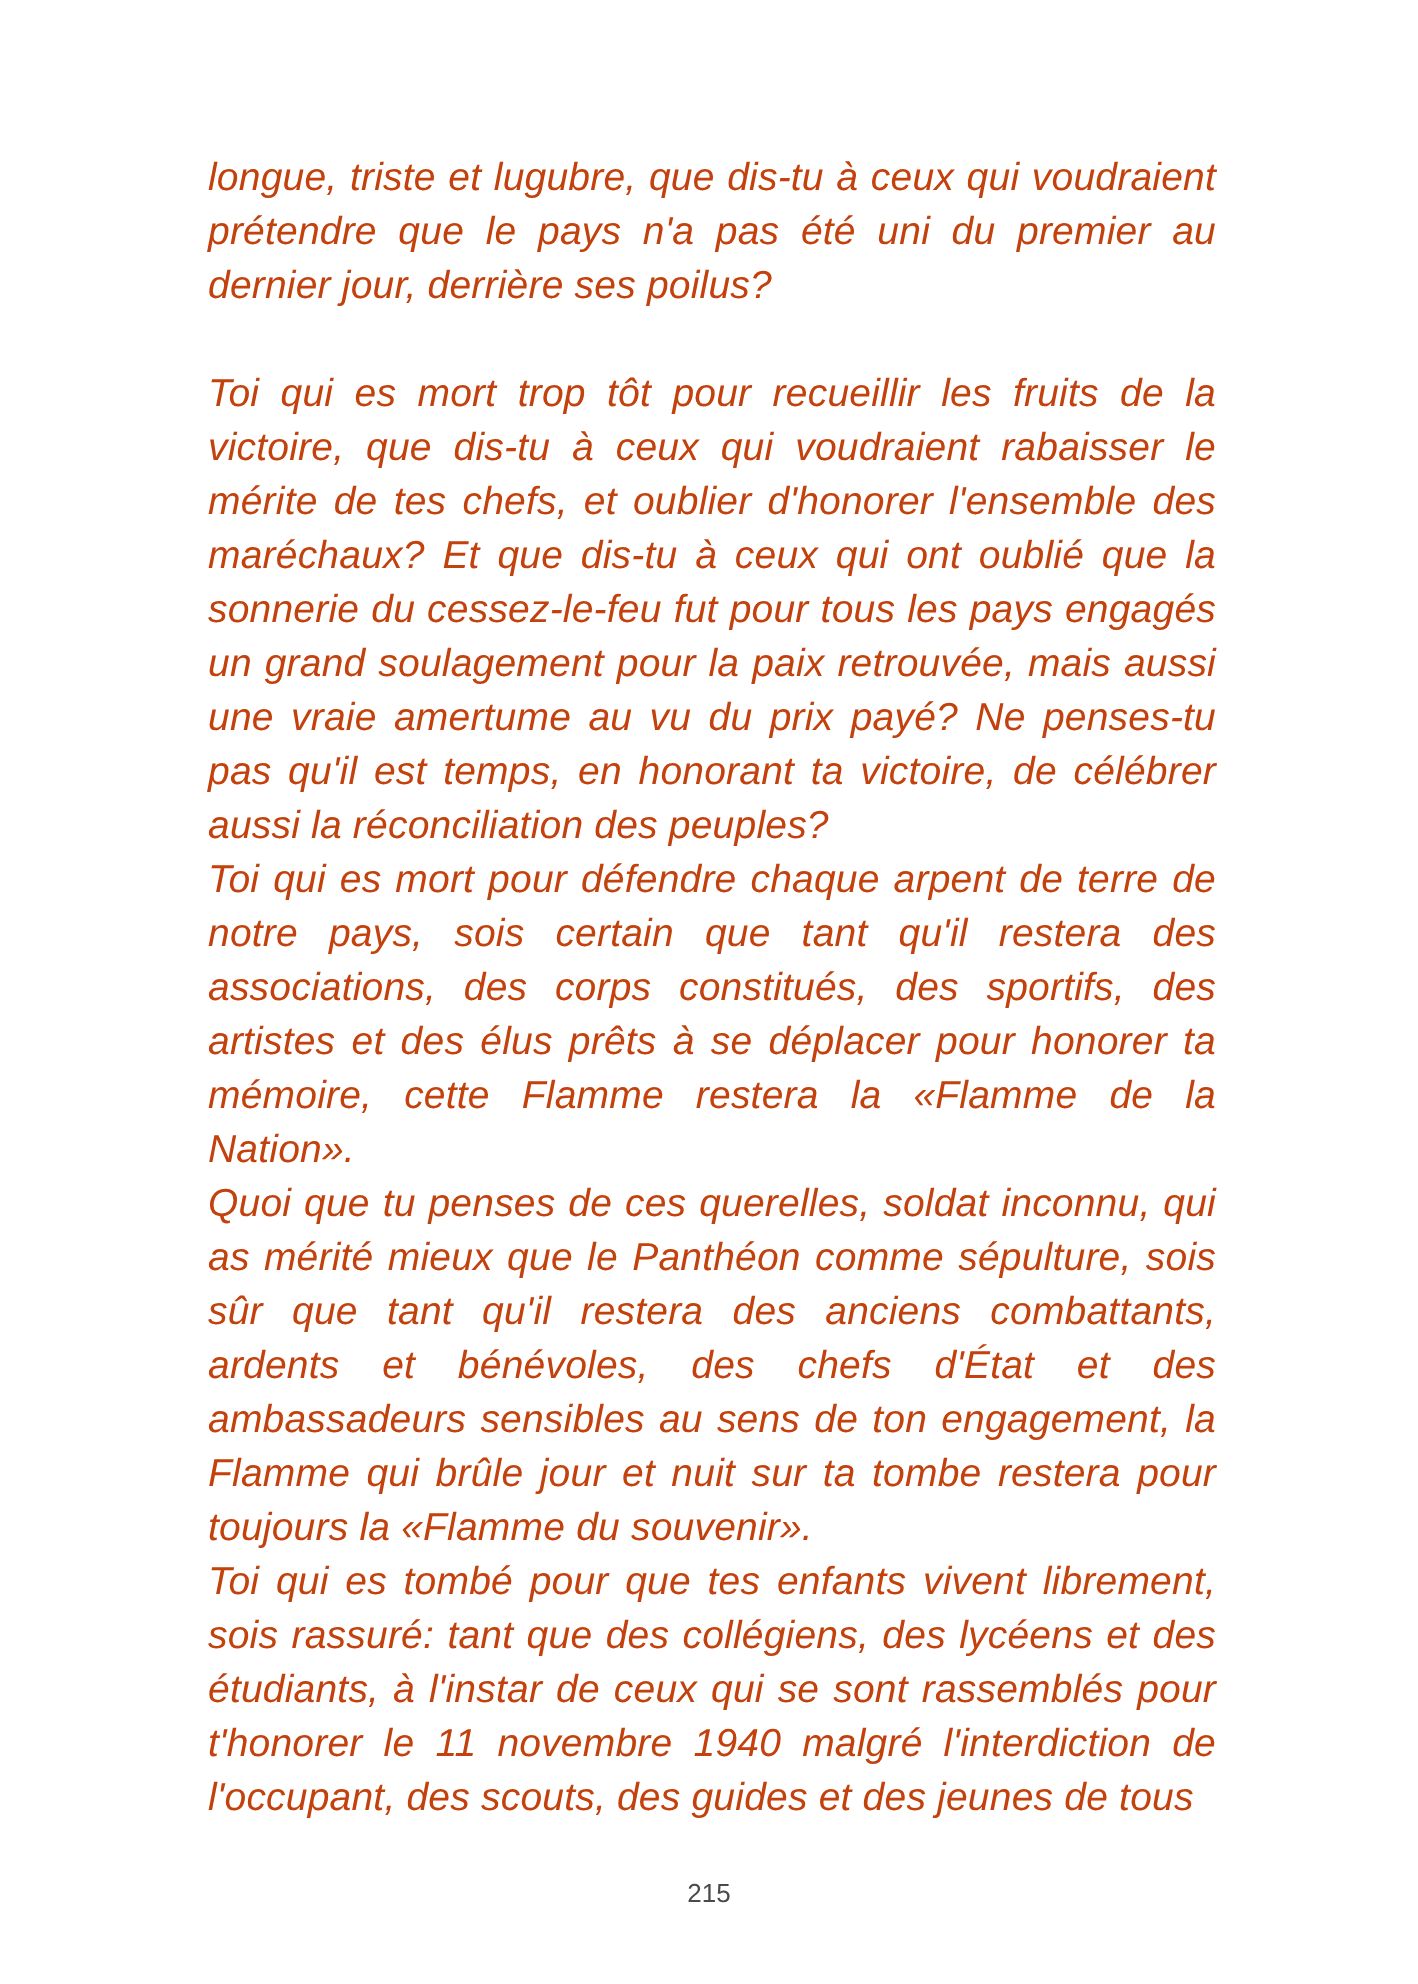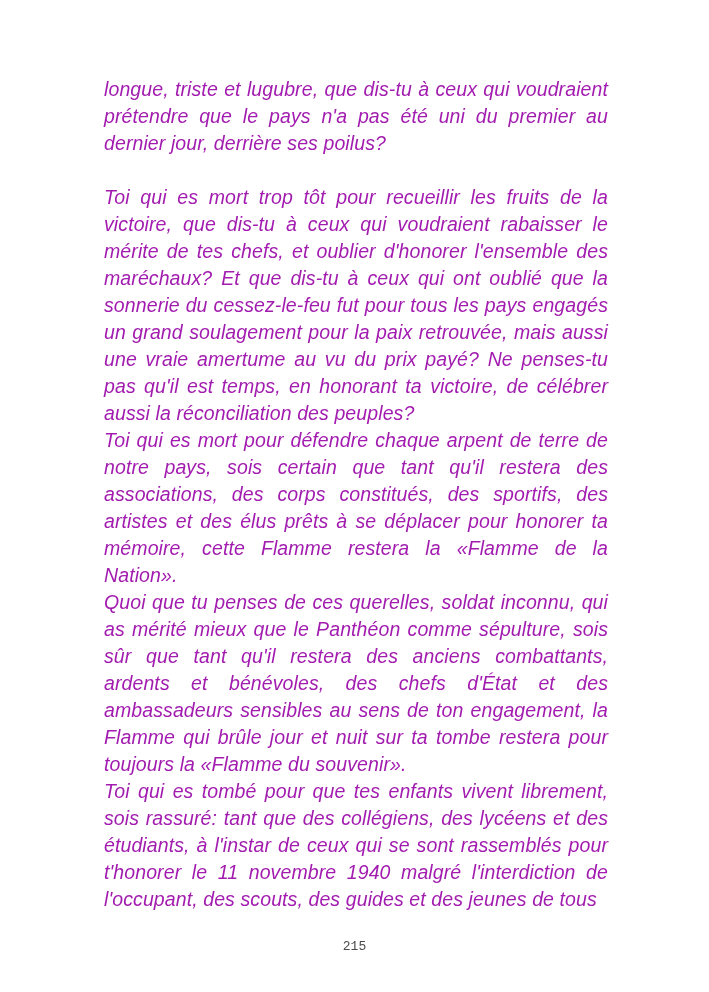--- a/index.html
+++ b/index.html
@@ -21,39 +21,39 @@
     }
     .text-block {
       position: absolute;
       left: 104px;
       top: 76px;
       width: 504px;
       font-family: "Liberation Sans", sans-serif;
       font-style: italic;
       font-size: 19.5px;
       line-height: 27px;
-      color: #a21caf;
+      color: #c2410c;
       text-align: justify;
       text-align-last: left;
       letter-spacing: 0.1px;
     }
     .para {
       margin: 0;
       padding: 0;
     }
     .para.gap-after {
       margin-bottom: 27px;
     }
     .page-number {
       position: absolute;
       left: 0;
       top: 939px;
       width: 100%;
       text-align: center;
-      font-family: Liberation Mono, monospace;
+      font-family: Liberation Sans, sans-serif;
       font-style: normal;
       font-size: 13px;
       color: #4a4a4a;
     }
   </style>
 </head>
 <body>
 
 <div class="page">
   <div class="text-block">

